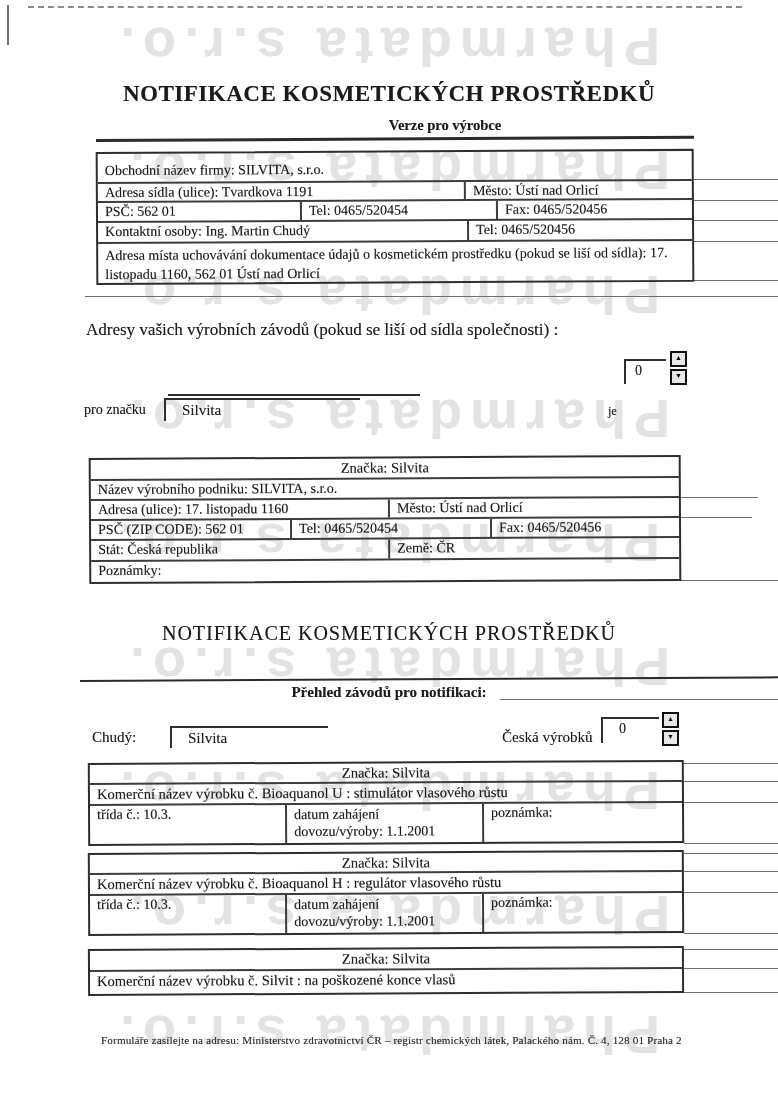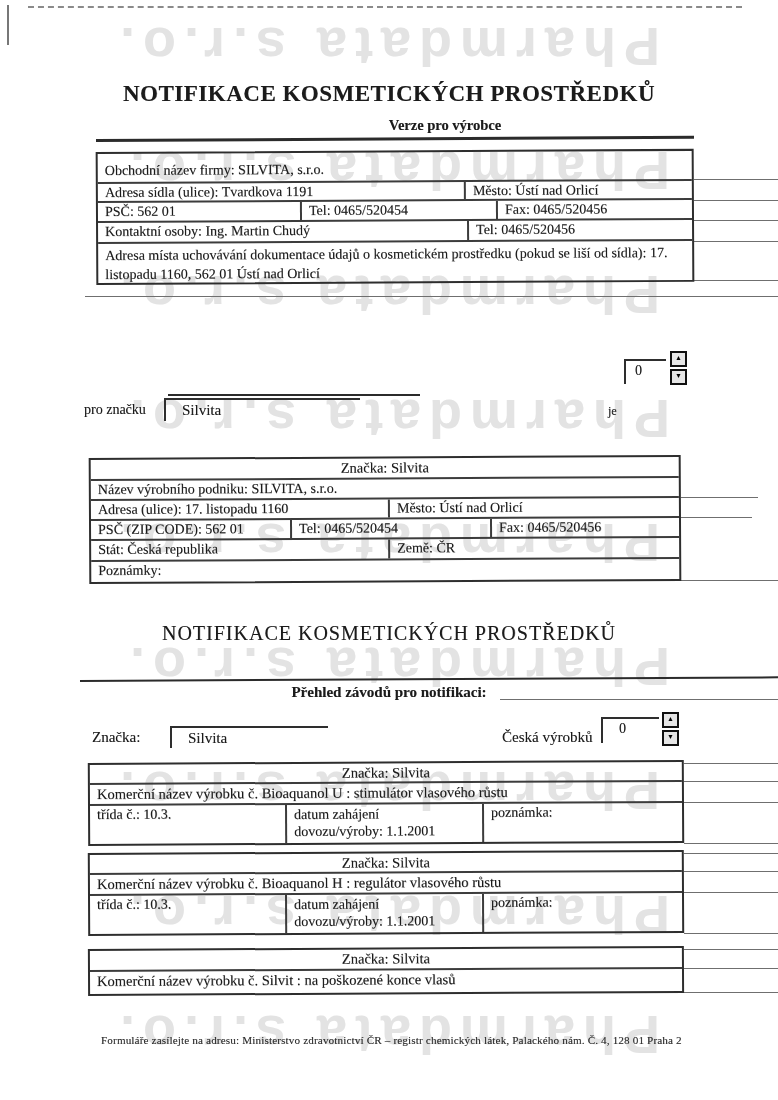--- a/index.html
+++ b/index.html
@@ -83,20 +83,21 @@
     </div>
     <div class="trow" style="height:21px">
       <div class="cell" style="flex:0 0 369px">Kontaktní osoby: Ing. Martin Chudý</div>
       <div class="cell grow">Tel: 0465/520456</div>
     </div>
     <div class="trow" style="height:41px">
       <div class="cell grow wrap">Adresa místa uchovávání dokumentace údajů o kosmetickém prostředku (pokud se liší od sídla): 17. listopadu 1160, 562 01 Ústí nad Orlicí</div>
     </div>
   </div>
 
+  <div class="lbl ink" style="left:86px;top:320px;font-size:17px">Adresy vašich výrobních závodů (pokud se liší od sídla společnosti) :</div>
 
   <div class="rule" style="left:168px;top:394px;width:252px;height:2px"></div>
   <div class="lbl ink" style="left:84px;top:402px;font-size:14px">pro značku</div>
 
   <div class="field ink" style="left:164px;top:398px;width:196px;height:23px">Silvita</div>
 
   <div class="lbl ink" style="left:608px;top:404px;font-size:12px">je</div>
 
   <div class="field ink" style="left:624px;top:359px;width:42px;height:25px;padding-left:9px;font-size:14px">0</div>
   <div class="spinner" style="left:670px;top:351px">
@@ -126,21 +127,21 @@
     </div>
     <div class="trow" style="height:22px">
       <div class="cell grow">Poznámky:</div>
     </div>
   </div>
 
   <div class="abs ink title2" style="top:622px">NOTIFIKACE KOSMETICKÝCH PROSTŘEDKŮ</div>
   <div class="rule tilt" style="left:80px;top:680px;width:698px;height:2px"></div>
   <div class="abs ink subtitle2" style="top:684px">Přehled závodů pro notifikaci:</div>
 
-  <div class="lbl ink" style="left:92px;top:729px;font-size:15px">Značka:</div>
+  <div class="lbl ink" style="left:92px;top:729px;font-size:15px">Chudý:</div>
   <div class="field ink" style="left:170px;top:726px;width:158px;height:22px">Silvita</div>
 
   <div class="lbl ink" style="left:502px;top:729px;font-size:15px">Česká výrobků</div>
   <div class="field ink" style="left:601px;top:717px;width:58px;height:26px;padding-left:16px;font-size:14px">0</div>
   <div class="spinner" style="left:662px;top:712px">
     <div class="spin-btn"><span>▲</span></div>
     <div class="spin-btn"><span>▼</span></div>
   </div>
 
   <div class="box tilt ink" style="left:88px;top:763px;width:596px">

